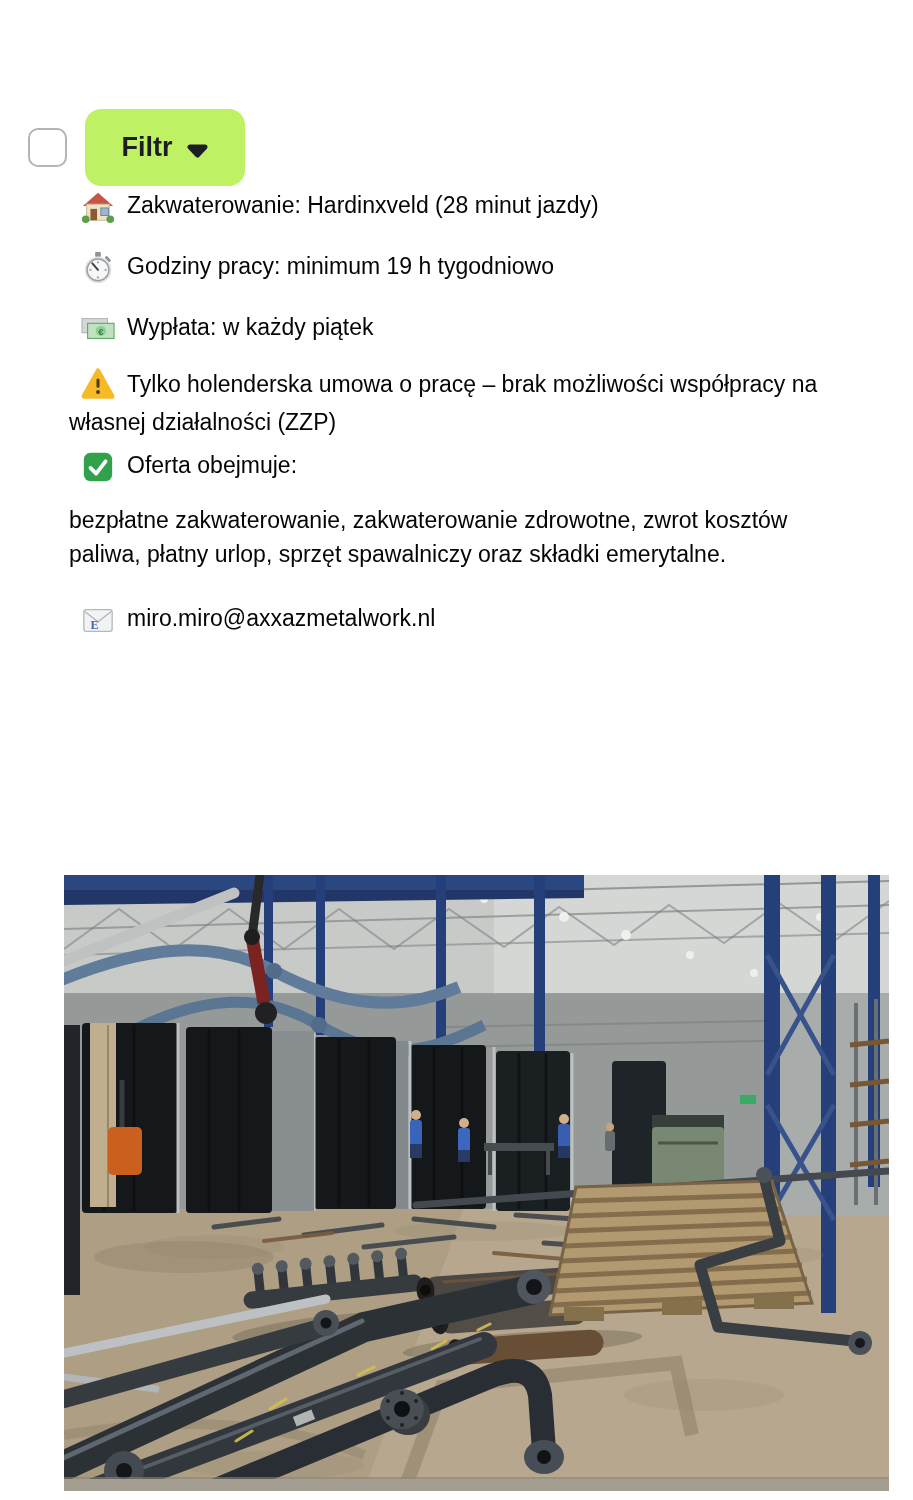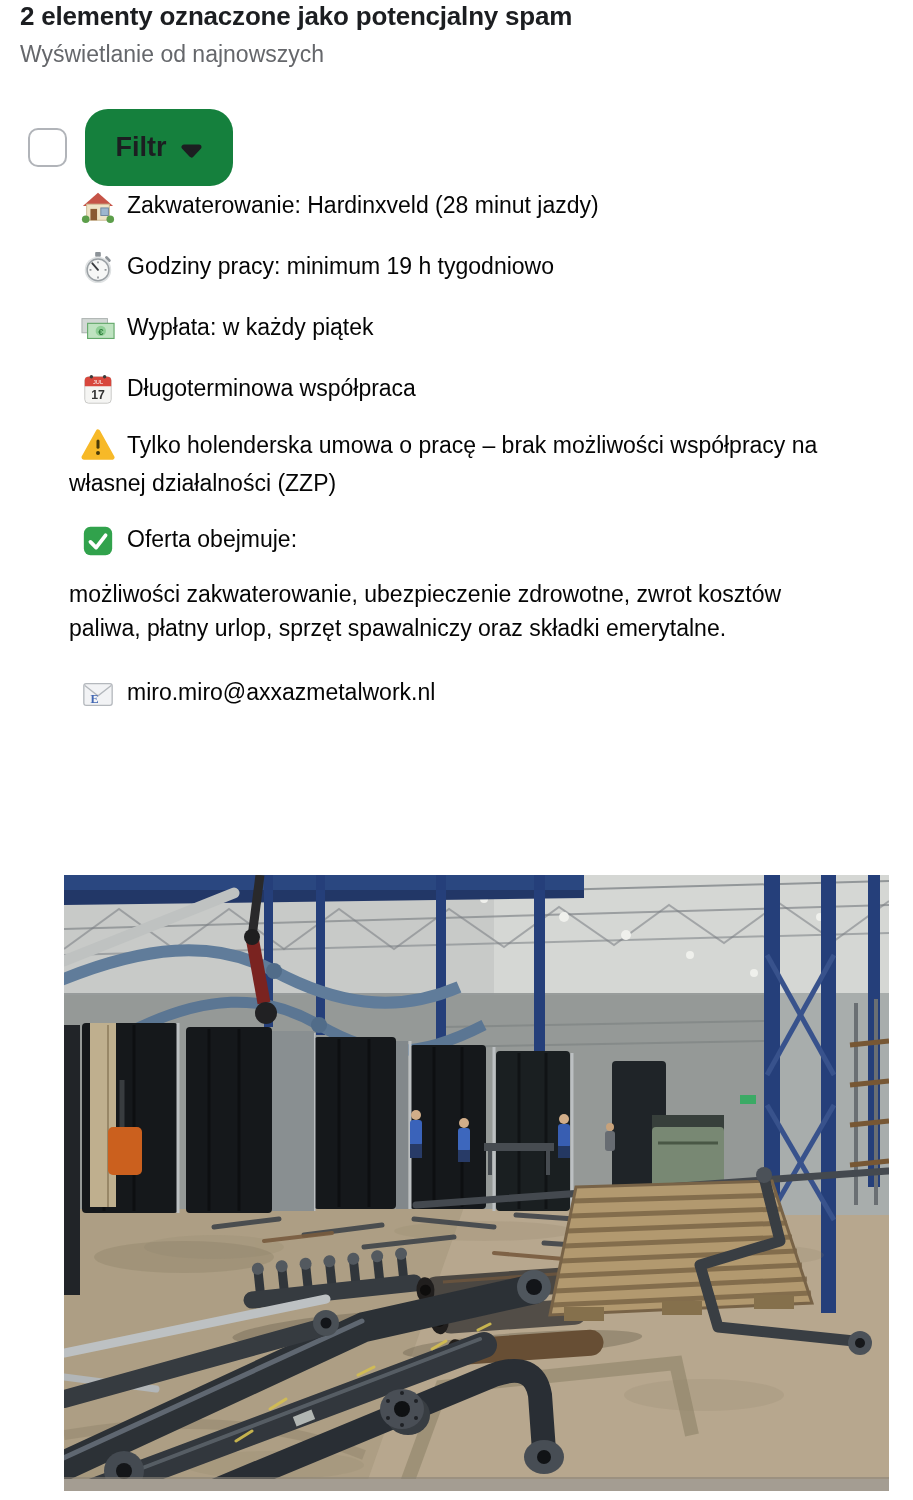--- a/index.html
+++ b/index.html
@@ -22,22 +22,22 @@
   .page-subtitle {
     position:absolute; left:20px; top:41px;
     font-size:23px; font-weight:400; color:#65676b; white-space:nowrap;
   }
   .select-checkbox {
     position:absolute; left:28px; top:128px; width:39px; height:39px;
     border:2.5px solid #b1b4b9; border-radius:10px; background:#fff;
     cursor:pointer;
   }
   .filter-btn {
-    position:absolute; left:85px; top:109px; width:148px; height:77px;
-    background:#15803d; border:none; border-radius:23px;
+    position:absolute; left:85px; top:109px; width:160px; height:77px;
+    background:#bef264; border:none; border-radius:16px;
     display:flex; align-items:center; justify-content:center; gap:13px;
     font-family:"Liberation Sans", sans-serif;
     font-size:27px; font-weight:700; color:#1c1e21; cursor:pointer;
   }
   .filter-btn .caret { display:inline-block; margin-top:3px; }
 
   
   .content-clip {
     position:absolute; top:192px; left:0; width:913px; height:1308px;
     overflow:hidden; z-index:1;
@@ -49,41 +49,39 @@
   .line {
     height:44px; line-height:44px; margin-bottom:17px; white-space:nowrap;
   }
   .line b, .warn-block b, .contact b { font-weight:400; }
   .ico {
     display:inline-block; width:58px; text-align:center;
     vertical-align:middle;
   }
   .ico svg { vertical-align:middle; margin-top:-4px; }
   .warn-block {
-    max-width:795px; line-height:37px; margin:4px 0 15px 0;
+    max-width:795px; line-height:37px; margin:4px 0 2px 0;
   }
   .para {
     max-width:745px; line-height:33.5px; margin-bottom:25px;
     font-weight:400;
   }
   .contact { height:44px; line-height:44px; margin-bottom:17px; white-space:nowrap; }
 
   
   .photo {
     position:absolute; left:64px; top:875px; width:825px; height:616px;
     z-index:2; overflow:hidden; cursor:pointer; background:#b9ab90;
   }
   .photo svg { display:block; }
 </style>
 </head>
 <body>
 
 <div class="header">
-  <div class="page-title">2 elementy oznaczone jako potencjalny spam</div>
-  <div class="page-subtitle">Wyświetlanie od najnowszych</div>
   <div class="select-checkbox"></div>
   <button class="filter-btn">
     <span>Filtr</span>
     <span class="caret">
       <svg width="23" height="15" viewBox="0 0 23 15">
           <path d="M4 4 h15 l-7.5 8 z" fill="#1c1e21" stroke="#1c1e21" stroke-width="5" stroke-linejoin="round"></path>
         </svg>
     </span>
   </button>
 </div>
@@ -119,47 +117,37 @@
 
     <p class="line">
       <span class="ico"><svg width="36" height="34" viewBox="0 0 38 36">
         <rect x="2" y="7" width="27" height="15" fill="#d3d8d6" stroke="#a9b0ae" stroke-width="1"></rect>
         <rect x="8" y="12" width="28" height="16" fill="#bfe3c1" stroke="#63a86a" stroke-width="1.2"></rect>
         <circle cx="22" cy="20" r="5.5" fill="#8fcf96"></circle>
         <text x="22" y="24" text-anchor="middle" font-size="10" font-weight="bold" fill="#2e7d3b" font-family="Liberation Sans, sans-serif">€</text>
       </svg></span><b>Wypłata:</b> <span>w każdy piątek</span>
     </p>
 
-    <p class="line">
-      <span class="ico"><svg width="34" height="34" viewBox="0 0 36 36">
-        <rect x="4" y="4" width="28" height="28" rx="4" fill="#f5f5f3" stroke="#c7c7c5" stroke-width="1"></rect>
-        <path d="M4 8 a4 4 0 0 1 4 -4 h20 a4 4 0 0 1 4 4 v6 h-28 z" fill="#d8473d"></path>
-        <circle cx="11" cy="4" r="1.8" fill="#3a3a3a"></circle>
-            <circle cx="25" cy="4" r="1.8" fill="#3a3a3a"></circle>
-        <text x="18" y="11.5" text-anchor="middle" font-size="6" fill="#ffffff" font-family="Liberation Sans, sans-serif">JUL</text>
-        <text x="18" y="28" text-anchor="middle" font-size="13" font-weight="bold" fill="#333333" font-family="Liberation Sans, sans-serif">17</text>
-      </svg></span><b>Długoterminowa współpraca</b> <span></span>
-    </p>
 
     <p class="warn-block">
       <span class="ico"><svg width="34" height="34" viewBox="0 0 36 36">
         <path d="M18 3 L33 30 H3 Z" fill="#f7b928" stroke="#f7b928" stroke-width="5" stroke-linejoin="round"></path>
         <rect x="16.4" y="11" width="3.2" height="10" rx="1.6" fill="#4a3b09"></rect>
         <circle cx="18" cy="25.5" r="2.1" fill="#4a3b09"></circle>
       </svg></span><b>Tylko holenderska umowa o pracę – brak możliwości współpracy na własnej działalności (ZZP)</b>
     </p>
 
     <p class="line">
       <span class="ico"><svg width="34" height="34" viewBox="0 0 36 36">
         <rect x="3" y="3" width="30" height="30" rx="7" fill="#31a24c"></rect>
         <polyline points="10,19 16,25 26,12" fill="none" stroke="#ffffff" stroke-width="4" stroke-linecap="round" stroke-linejoin="round"></polyline>
       </svg></span><b>Oferta obejmuje:</b>
     </p>
 
-    <p class="para">możliwości zakwaterowanie, ubezpieczenie zdrowotne, zwrot kosztów paliwa, płatny urlop, sprzęt spawalniczy oraz składki emerytalne.</p>
+    <p class="para">bezpłatne zakwaterowanie, zakwaterowanie zdrowotne, zwrot kosztów paliwa, płatny urlop, sprzęt spawalniczy oraz składki emerytalne.</p>
 
 
     <p class="contact">
       <span class="ico"><svg width="34" height="34" viewBox="0 0 36 36">
         <rect x="3" y="7" width="30" height="23" rx="2.5" fill="#f2f3f5" stroke="#b4b8bd" stroke-width="1.4"></rect>
         <polyline points="4,9 18,20 32,9" fill="none" stroke="#b4b8bd" stroke-width="1.4"></polyline>
         <text x="10" y="27" font-size="13" font-weight="bold" fill="#4267b2" font-family="Liberation Serif, serif">E</text>
       </svg></span><b>miro.miro@axxazmetalwork.nl</b>
     </p>
 

